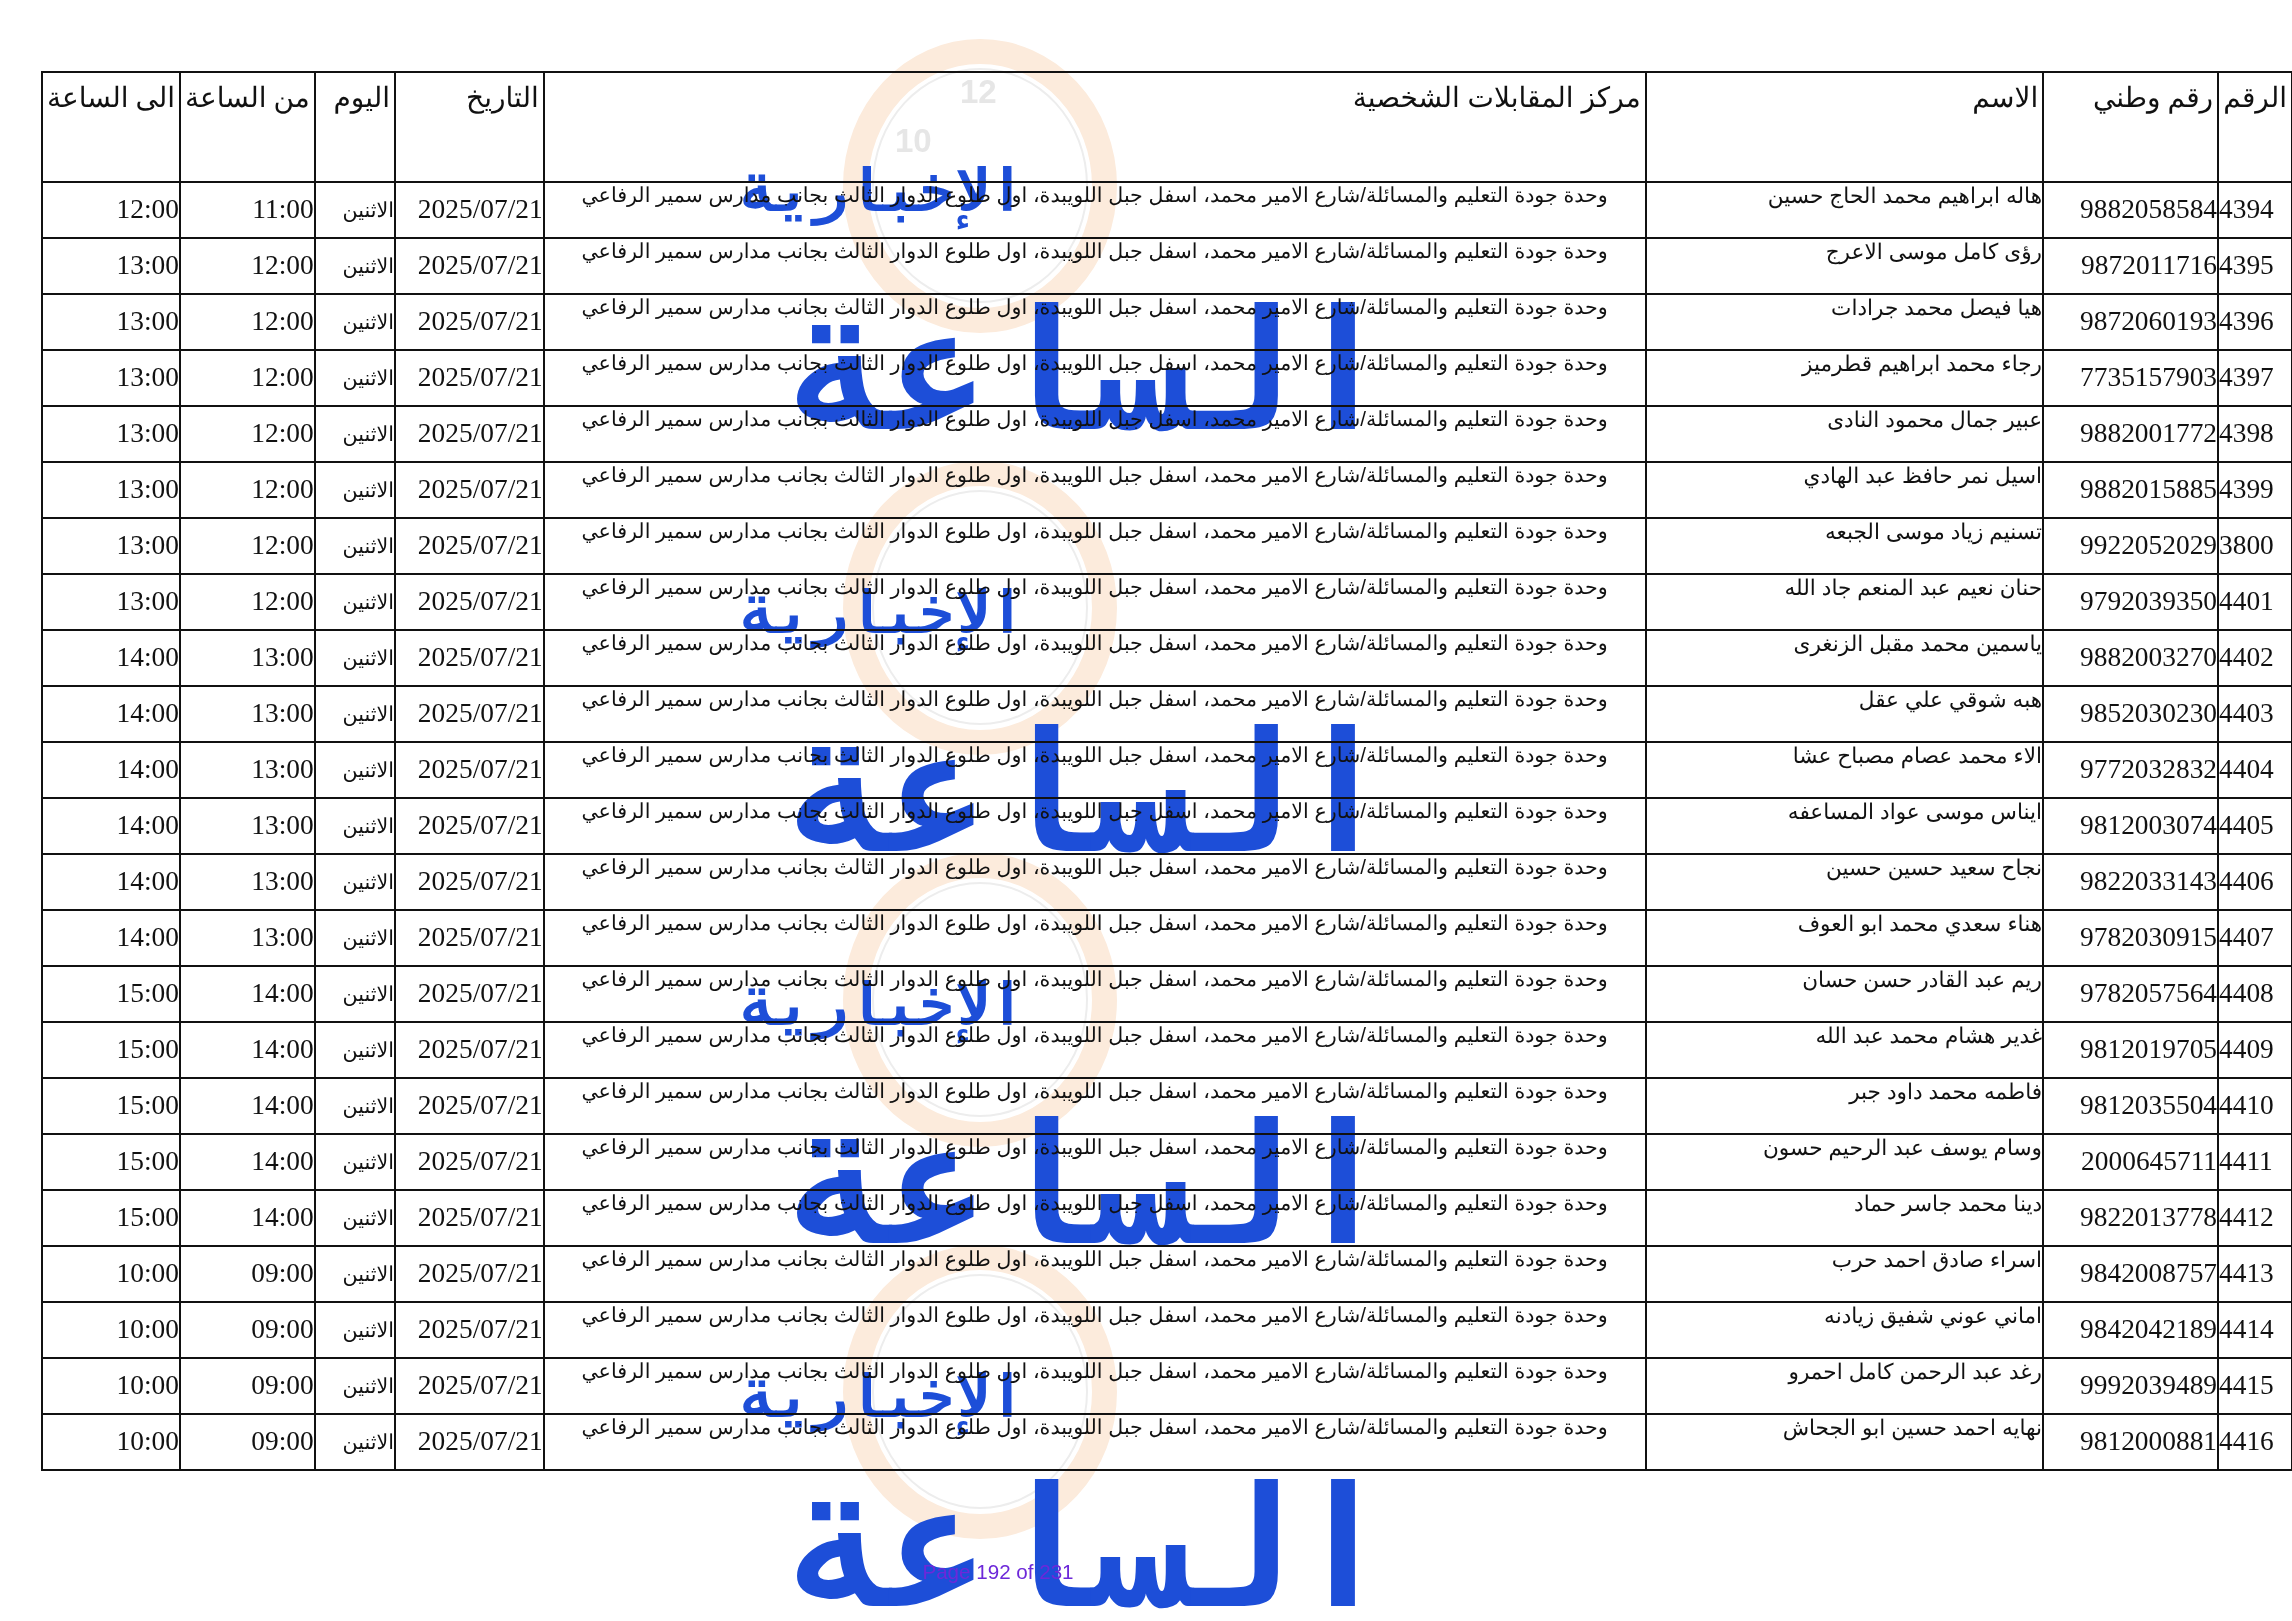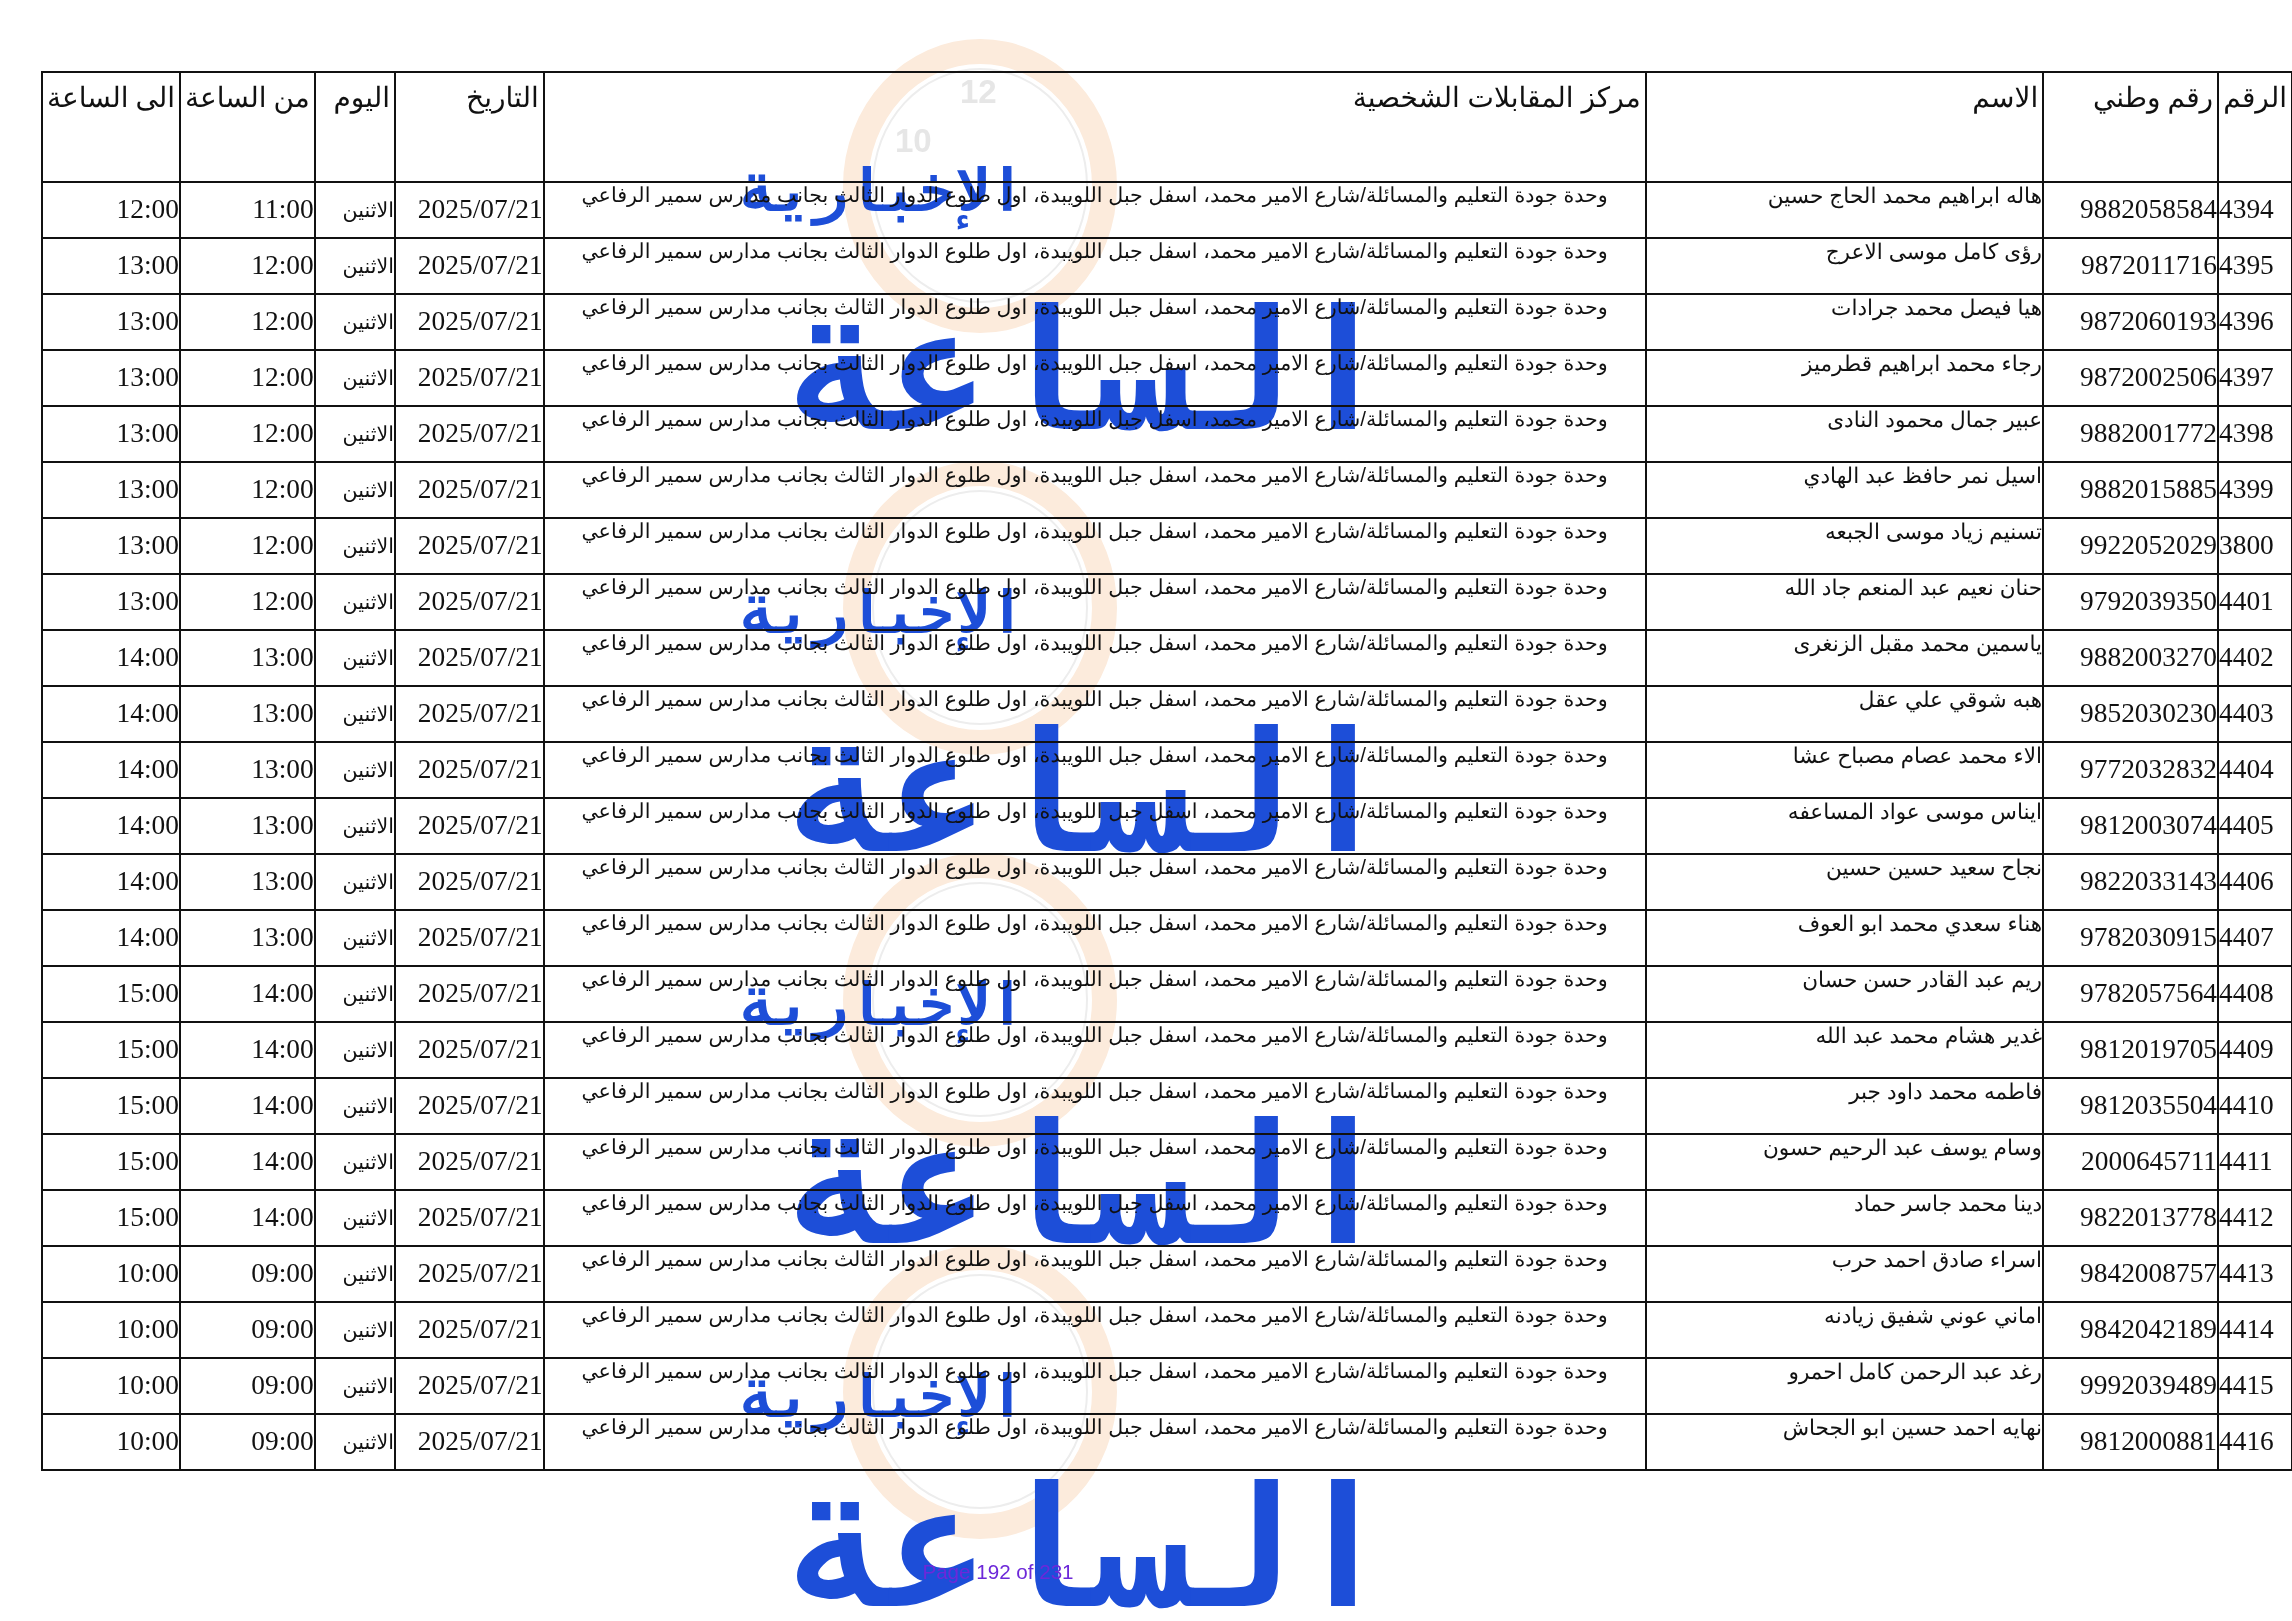--- a/index.html
+++ b/index.html
@@ -105,21 +105,21 @@
     <td class="name">هيا فيصل محمد جرادات</td>
     <td class="loc">وحدة جودة التعليم والمسائلة/شارع الامير محمد، اسفل جبل اللويبدة، اول طلوع الدوار الثالث بجانب مدارس سمير الرفاعي</td>
     <td class="num">2025/07/21</td>
     <td class="day">الاثنين</td>
     <td class="num time">12:00</td>
     <td class="num time">13:00</td>
   </tr>
 
   <tr>
     <td class="num idx">4397</td>
-    <td class="num">9872002506</td>
+    <td class="num">7735157903</td>
     <td class="name">رجاء محمد ابراهيم قطرميز</td>
     <td class="loc">وحدة جودة التعليم والمسائلة/شارع الامير محمد، اسفل جبل اللويبدة، اول طلوع الدوار الثالث بجانب مدارس سمير الرفاعي</td>
     <td class="num">2025/07/21</td>
     <td class="day">الاثنين</td>
     <td class="num time">12:00</td>
     <td class="num time">13:00</td>
   </tr>
 
   <tr>
     <td class="num idx">4398</td>

